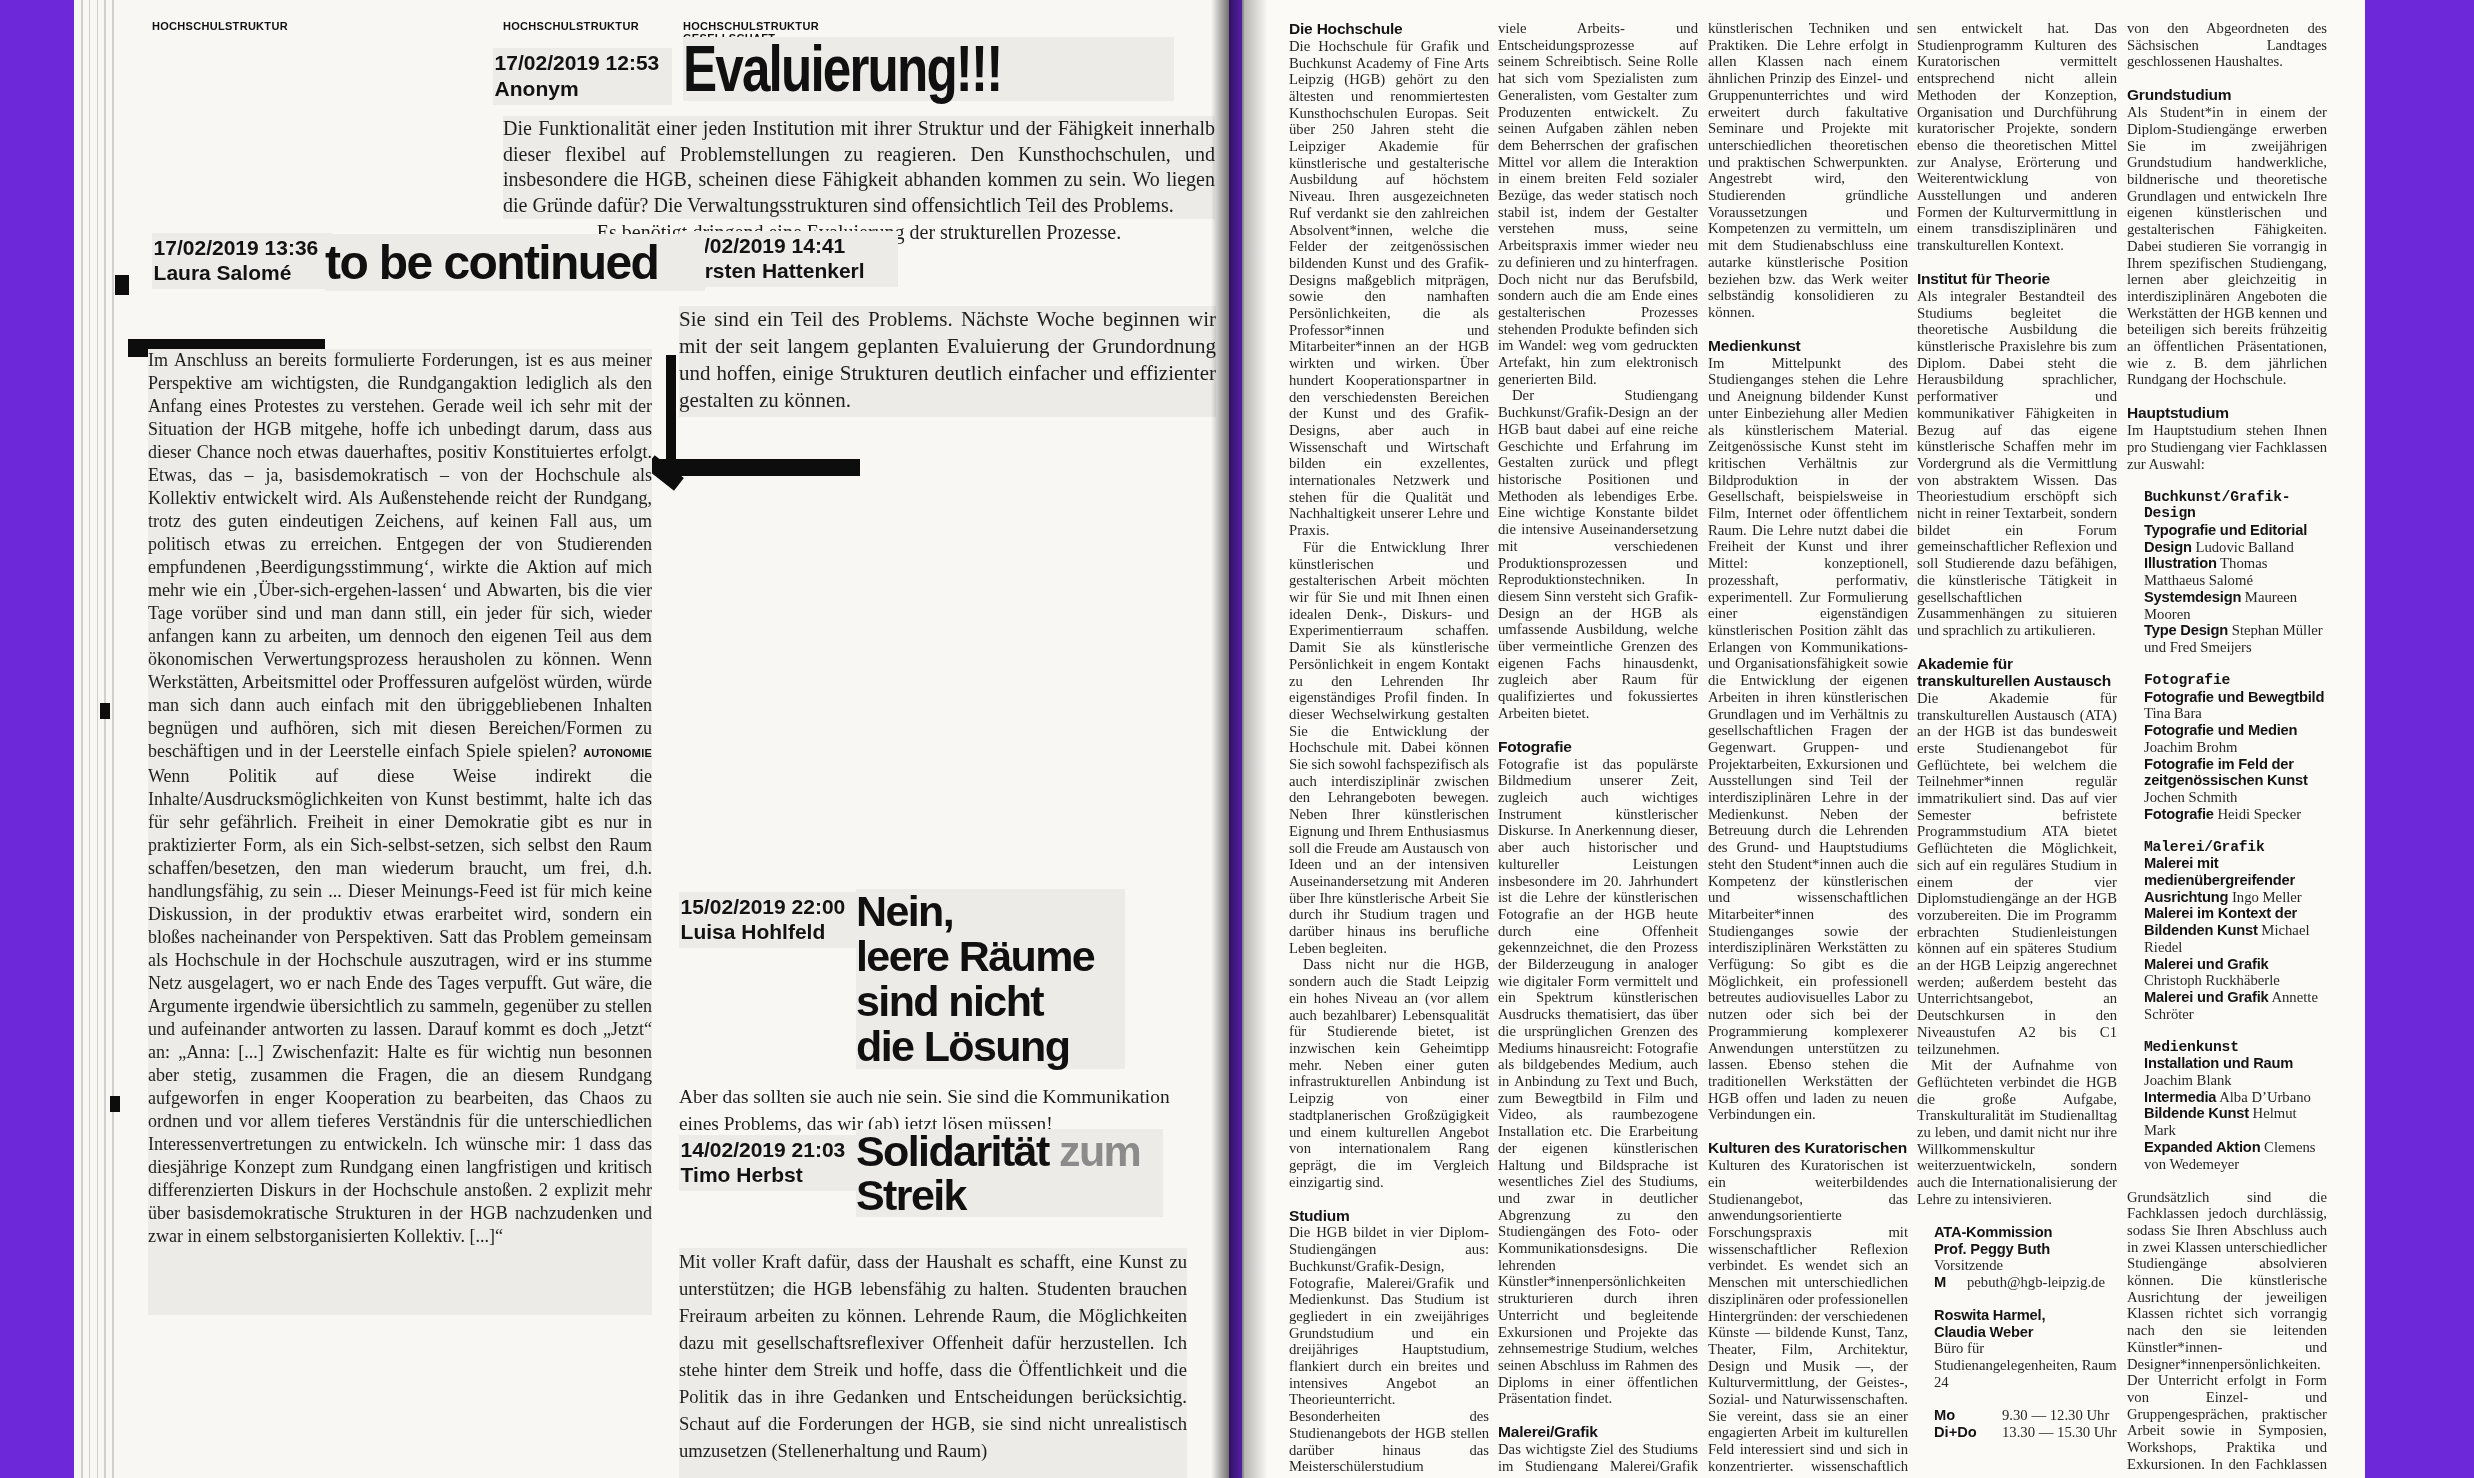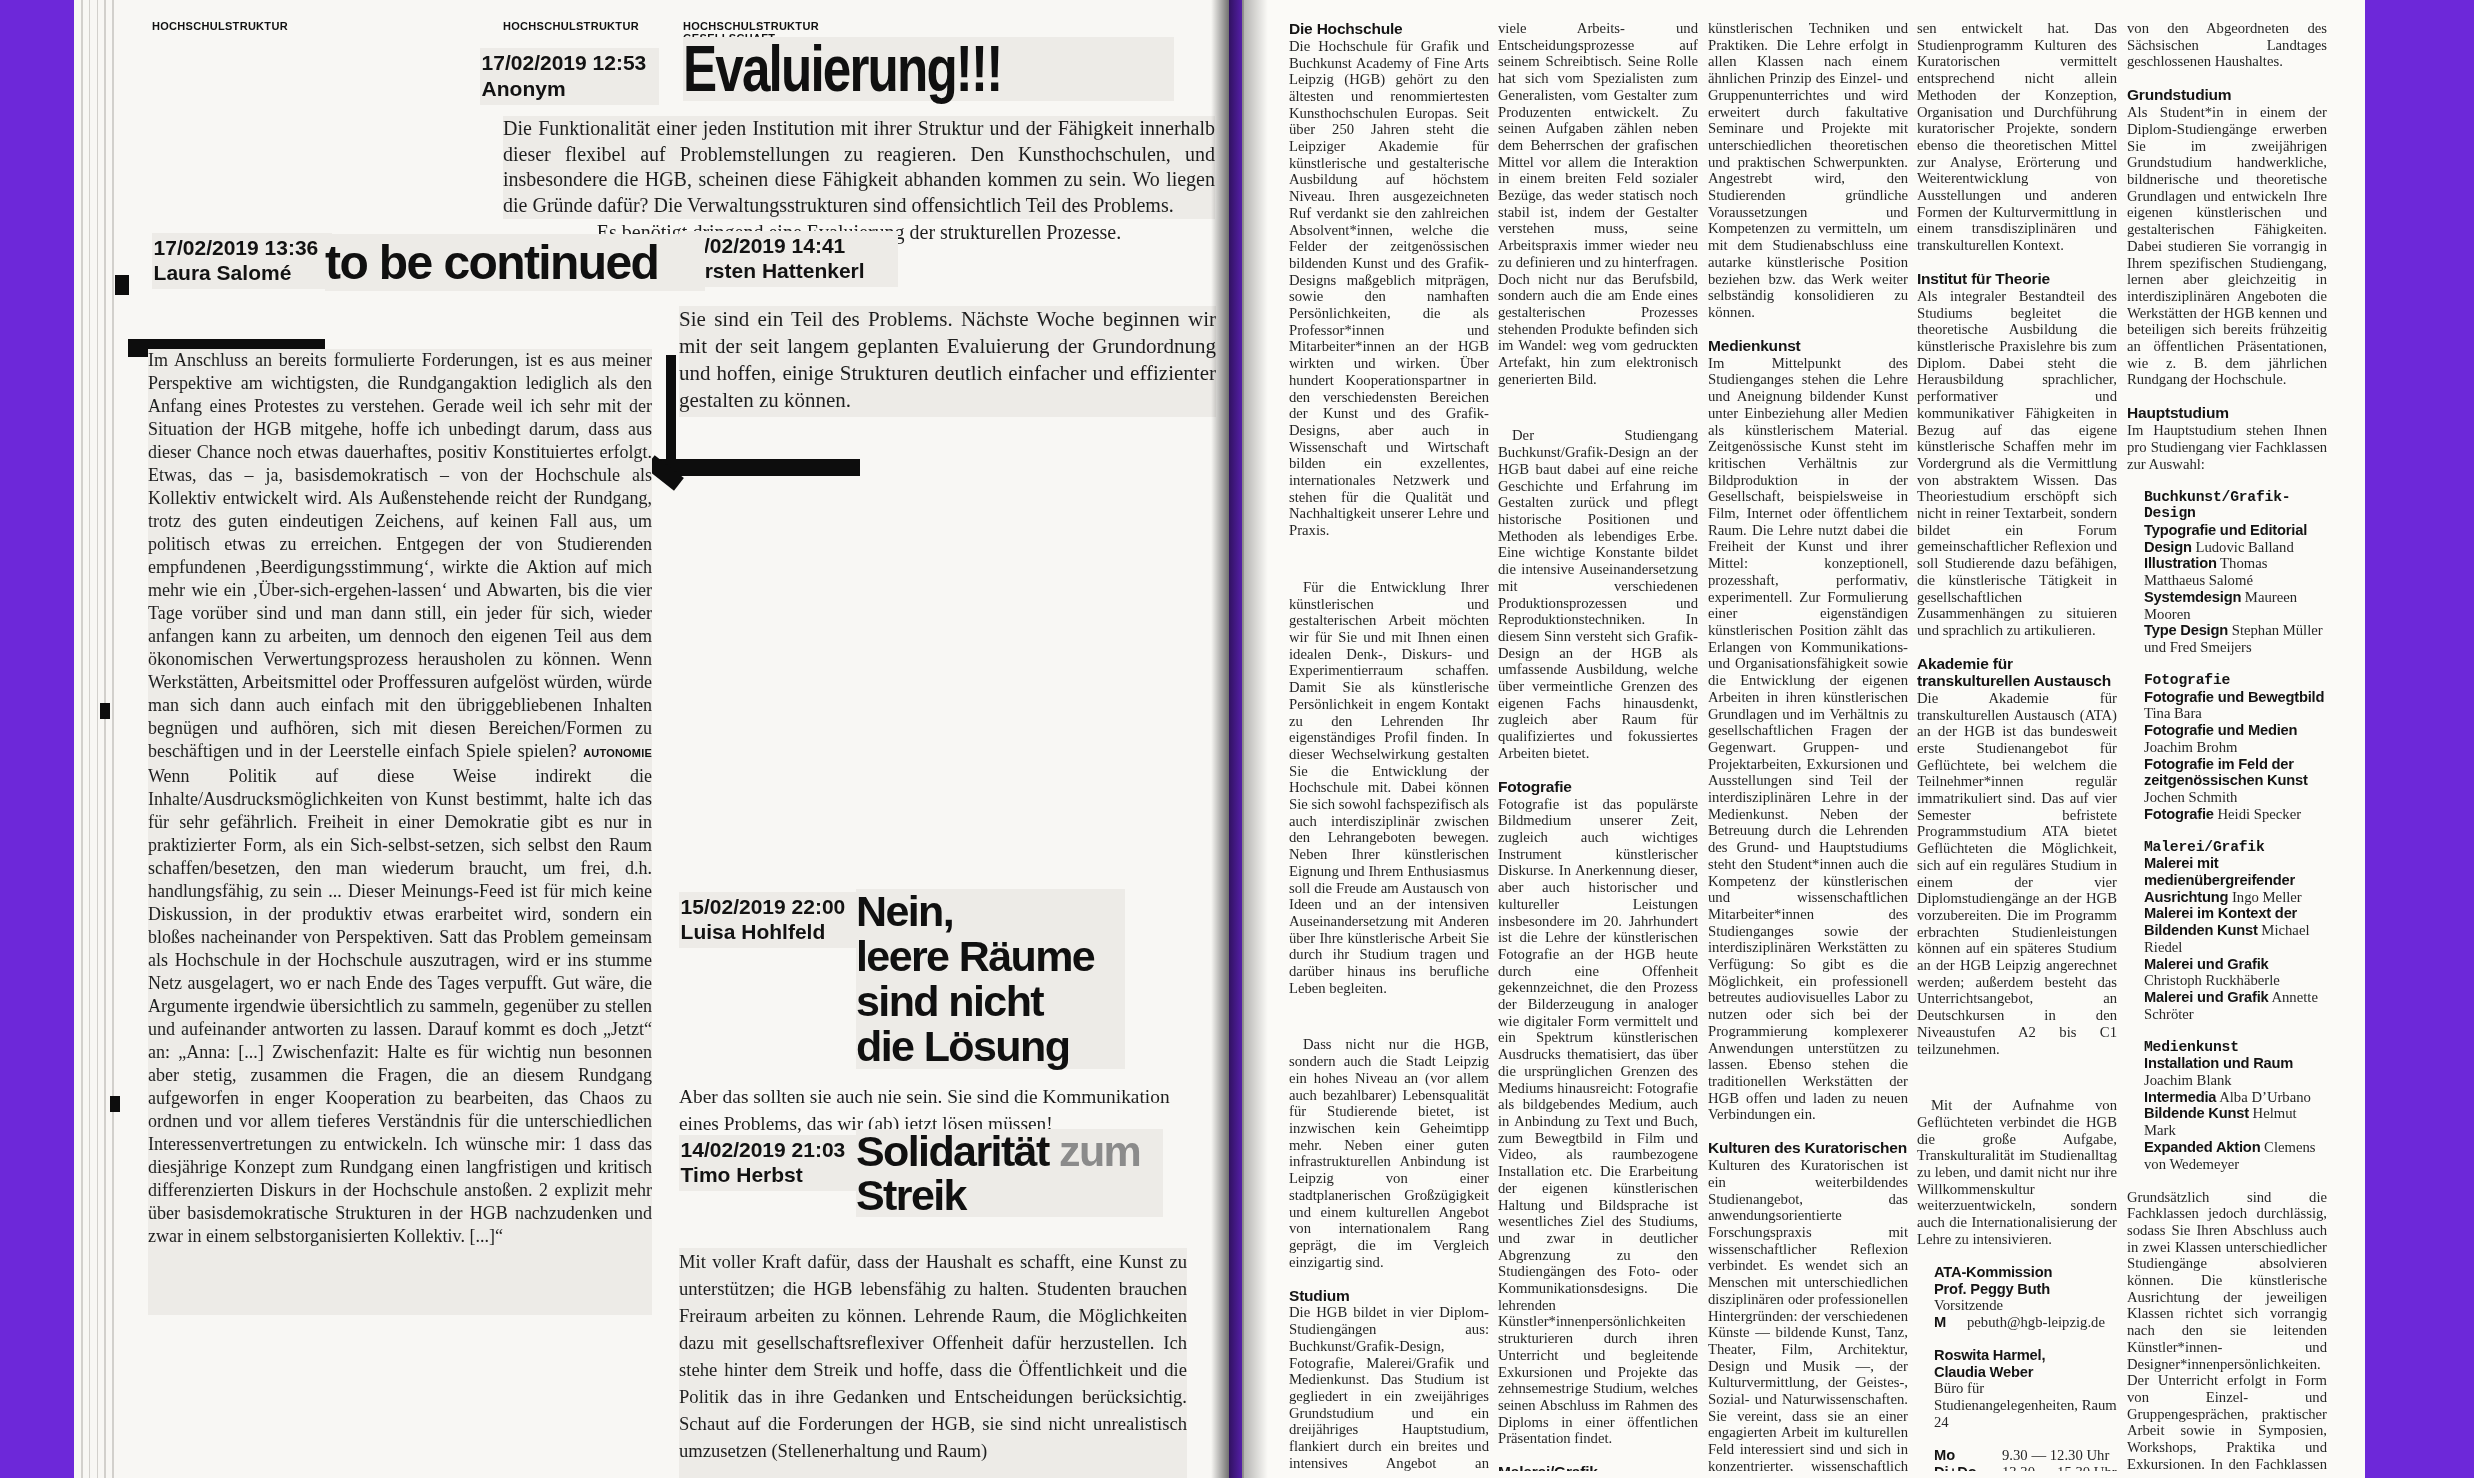--- a/index.html
+++ b/index.html
@@ -24,21 +24,21 @@
   .inline-label{font-family:"Liberation Sans",sans-serif;font-weight:700;font-size:11px;letter-spacing:0.2px;color:#111;}
   .blackbar{background:#0d0d0d;}
   .graysp{color:#8b8b8b;}
   
   .rcol{position:absolute;top:20px;width:200px;height:1451px;overflow:hidden;
         font-size:14.7px;line-height:16.7px;text-align:justify;color:#262626;}
   .rcol .h{font-family:"Liberation Sans",sans-serif;font-weight:700;font-size:15.5px;line-height:17px;
            letter-spacing:-0.2px;color:#141414;margin:16.3px 0 0.8px;text-align:left;}
   .rcol .h.first{margin-top:0;}
   .rcol p{margin:0;}
-  .rcol p.ind{text-indent:14px;margin-top:40px;}
+  .rcol p.ind{text-indent:14px;}
   .clgroup{margin:16.3px 0 0 17px;text-align:left;}
   .cl-name{font-family:"Liberation Sans",sans-serif;font-weight:700;letter-spacing:-0.2px;color:#141414;}
   .cl-title{font-family:Liberation Mono, monospace;font-weight:700;letter-spacing:-0.2px;color:#141414;}
   .contact{margin:16.3px 0 0 17px;text-align:left;}
   .c-name{font-family:"Liberation Sans",sans-serif;font-weight:700;letter-spacing:-0.2px;color:#141414;}
   .c-row{display:flex;}
   .c-k{font-family:"Liberation Sans",sans-serif;font-weight:700;width:33px;flex:none;color:#141414;}
   .c-k2{font-family:"Liberation Sans",sans-serif;font-weight:700;width:68px;flex:none;color:#141414;}
   .c-v{word-break:break-all;}
   .c-gap{height:16.3px;}
@@ -55,21 +55,21 @@
     <span class="edgeline" style="left:30px"></span>
     <span class="edgeline" style="left:38px"></span>
 
     <div class="abs kicker" style="left:78px;top:20px">HOCHSCHULSTRUKTUR</div>
     <div class="abs kicker" style="left:429px;top:20px">HOCHSCHULSTRUKTUR</div>
     <div class="abs" style="left:609px;top:20px">
       <div class="kicker">HOCHSCHULSTRUKTUR</div>
       <div class="kicker">GESELLSCHAFT</div>
     </div>
 
-    <div class="abs wash" style="left:406px;top:48px;width:177px;padding:2.3px 0 3.9px 1.6px">
+    <div class="abs wash" style="left:419px;top:48px;width:177px;padding:2.3px 0 3.9px 1.6px">
       <div class="stamp">17/02/2019 12:53</div>
       <div class="stamp">Anonym</div>
     </div>
     <div class="abs hl wash" style="left:609px;top:37px;font-size:64px;line-height:64px;letter-spacing:-2.3px;padding-right:93px">
       <span style="transform:scaleX(.8)">Evaluierung!!!</span>
     </div>
     <div class="abs serifbody wash" style="left:429px;top:116px;width:712px;height:103px;overflow:hidden;font-size:20px;line-height:25.6px">Die Funktionalität einer jeden Institution mit ihrer Struktur und der Fähigkeit innerhalb dieser flexibel auf Problemstellungen zu reagieren. Den Kunsthochschulen, und insbesondere die HGB, scheinen diese Fähigkeit abhanden kommen zu sein. Wo liegen die Gründe dafür? Die Verwaltungsstrukturen sind offensichtlich Teil des Problems.</div>
     <div class="abs serifbody" style="left:429px;top:220px;width:712px;text-align:center;font-size:20px;line-height:25.6px">Es benötigt dringend eine Evaluierung der strukturellen Prozesse.</div>
     <div class="abs inline-label" style="left:429px;top:242px">HANDLUNGSBEDARF</div>
 

